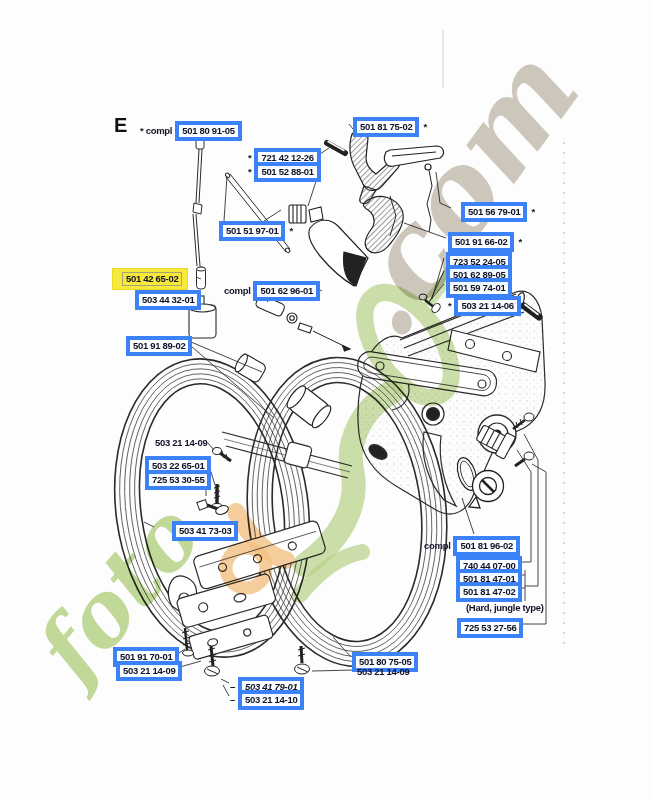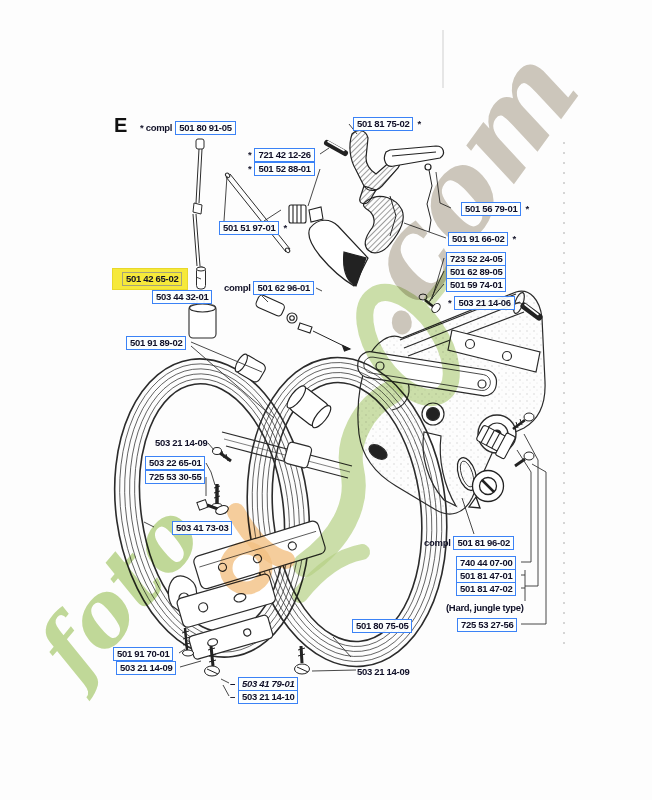--- a/index.html
+++ b/index.html
@@ -1,24 +1,24 @@
 <!DOCTYPE html>
 <html><head>
 <meta charset="utf-8">
 <style>
   html,body{margin:0;padding:0;background:#ffffff;}
   #stage{position:relative;width:652px;height:800px;background:#fdfdfd;overflow:hidden;
          font-family:"Liberation Sans",sans-serif;}
   
   .label{position:absolute;font-size:9.5px;font-weight:bold;letter-spacing:-0.3px;
          color:#14142a;white-space:nowrap;line-height:13px;z-index:30;}
-  .label .num{display:inline-block;border:1px solid #3b82f6;background:rgba(252,255,255,0.93);
+  .label .num{display:inline-block;border:4px solid #3b82f6;background:rgba(252,255,255,0.93);
               padding:0 3px;line-height:12px;color:#101028;}
   .label.plain .num{border:none;background:transparent;padding:0;}
-  .label.note .num{border:none;background:transparent;padding:8px;}
+  .label.note .num{border:none;background:transparent;padding:8px;margin-left:20px;}
   .label .pre{margin-right:3px;}
   .label .suf{margin-left:4px;}
   .label.hl{background:#f6e93a;padding:4px 6px 4px 10px;box-shadow:0 0 0 1px #e8d82a inset;}
   .label.hl .num{border:1px solid #a5a37b;background:transparent;}
   
   .section-letter{position:absolute;left:114px;top:114px;font-size:20px;font-weight:bold;
                   color:#111;z-index:30;}
   
   .wm{position:absolute;font-family:"DejaVu Serif",serif;font-style:italic;font-weight:bold;
       mix-blend-mode:multiply;z-index:20;pointer-events:none;}
@@ -327,33 +327,33 @@
       <div class="label" style="left: 248px; top: 162px;"><span class="pre">*</span><span class="num">501 52 88-01</span></div>
       <div class="label" style="left: 219px; top: 221px;"><span class="num">501 51 97-01</span><span class="suf">*</span></div>
       <div class="label" style="left: 353px; top: 117px;"><span class="num">501 81 75-02</span><span class="suf">*</span></div>
       <div class="label" style="left: 452px; top: 202px; padding-left: 9px;"><span class="num">501 56 79-01</span><span class="suf">*</span></div>
       <div class="label" style="left: 448px; top: 232px;"><span class="num">501 91 66-02</span><span class="suf">*</span></div>
       <div class="label" style="left: 446px; top: 252px;"><span class="num">723 52 24-05</span></div>
       <div class="label" style="left: 446px; top: 265px;"><span class="num">501 62 89-05</span></div>
       <div class="label" style="left: 446px; top: 278px;"><span class="num">501 59 74-01</span></div>
       <div class="label" style="left: 448px; top: 296px;"><span class="pre">*</span><span class="num">503 21 14-06</span></div>
       <div class="label hl" style="left: 112px; top: 268px;"><span class="num">501 42 65-02</span></div>
-      <div class="label" style="left: 138px; top: 290px; padding-left: 14px;"><span class="num">503 44 32-01</span></div>
+      <div class="label" style="left: 121px; top: 290px; padding-left: 14px;"><span class="num">503 44 32-01</span></div>
       <div class="label" style="left: 224px; top: 281px;"><span class="pre">compl</span><span class="num">501 62 96-01</span></div>
       <div class="label" style="left: 126px; top: 336px;"><span class="num">501 91 89-02</span></div>
       <div class="label plain" style="left: 155px; top: 436px;"><span class="num">503 21 14-09</span></div>
       <div class="label" style="left: 145px; top: 456px;"><span class="num">503 22 65-01</span></div>
       <div class="label" style="left: 145px; top: 470px;"><span class="num">725 53 30-55</span></div>
       <div class="label" style="left: 157px; top: 521px; padding-left: 15px;"><span class="num">503 41 73-03</span></div>
       <div class="label" style="left: 424px; top: 536px;"><span class="pre">compl</span><span class="num">501 81 96-02</span></div>
       <div class="label" style="left: 456px; top: 556px; border-radius: 6px;"><span class="num">740 44 07-00</span></div>
       <div class="label" style="left: 456px; top: 569px;"><span class="num">501 81 47-01</span></div>
       <div class="label" style="left: 456px; top: 582px;"><span class="num">501 81 47-02</span></div>
       <div class="label note" style="left: 438px; top: 594px;"><span class="num">(Hard, jungle type)</span></div>
       <div class="label" style="left: 457px; top: 618px;"><span class="num">725 53 27-56</span></div>
       <div class="label" style="left: 113px; top: 647px;"><span class="num">501 91 70-01</span></div>
       <div class="label" style="left: 116px; top: 661px;"><span class="num">503 21 14-09</span></div>
       <div class="label" style="left: 230px; top: 677px; font-style: italic;"><span class="pre">–</span><span class="num">503 41 79-01</span></div>
       <div class="label" style="left: 230px; top: 690px;"><span class="pre">–</span><span class="num">503 21 14-10</span></div>
-      <div class="label" style="left: 352px; top: 619px;"><span class="num">501 80 75-05</span></div>
+      <div class="label" style="left: 352px; top: 652px;"><span class="num">501 80 75-05</span></div>
       <div class="label plain" style="left: 357px; top: 665px;"><span class="num">503 21 14-09</span></div>
     </div>
 </div>
 
 </body></html>

